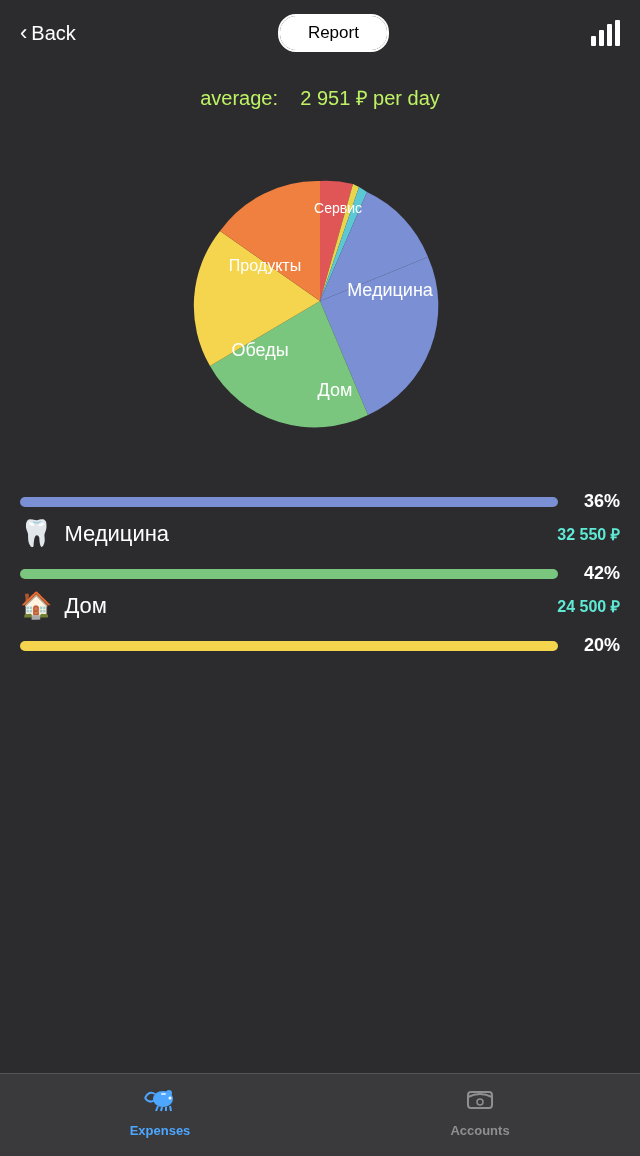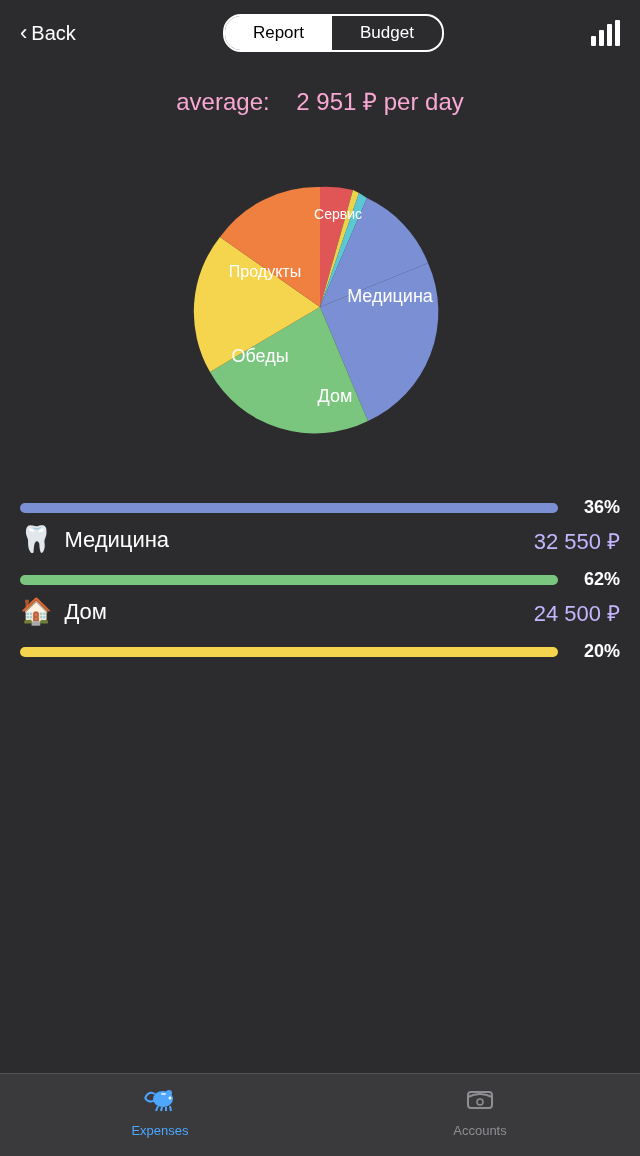--- a/index.html
+++ b/index.html
@@ -71,23 +71,23 @@
     .stats {
       text-align: center;
       padding: 18px 0 10px;
     }
     .total-spent {
       font-size: 28px;
       font-weight: 400;
       color: #f05a28;
     }
     .average {
-      font-size: 24px;
-      font-weight: 400;
-      color: #f9a8d4;
+      font-size: 20px;
+      font-weight: 400;
+      color: #bef264;
       margin-top: 4px;
     }
 
     
     .pie-container {
       display: flex;
       justify-content: center;
       align-items: center;
       padding: 20px 0 30px;
     }
@@ -129,37 +129,38 @@
       align-items: center;
       gap: 12px;
       font-size: 22px;
       font-weight: 400;
       color: #fff;
     }
     .cat-icon {
       font-size: 26px;
     }
     .legend-amount {
-      font-size: 22px;
-      font-weight: 400;
-      color: #c4b5fd;
+      font-size: 16px;
+      font-weight: 700;
+      color: #5eead4;
     }
 
     
     .bottom-nav {
       position: fixed;
       bottom: 0;
       left: 0;
       width: 640px;
       background: #3a3a3c;
       border-top: 1px solid #555;
       display: flex;
       justify-content: space-around;
       align-items: center;
       padding: 10px 0 18px;
+      font-weight: bold;
     }
     .nav-item {
       display: flex;
       flex-direction: column;
       align-items: center;
       gap: 4px;
       cursor: pointer;
       min-width: 80px;
     }
     .nav-icon {
@@ -187,21 +188,20 @@
 </head>
 <body>
 
 <div class="header">
   <div class="back-btn">
     <span class="back-chevron">‹</span>
     <span>Back</span>
   </div>
   <div class="segment-control">
     <button class="seg-btn active">Report</button>
-    <button class="seg-btn">Budget</button>
   </div>
   <div class="chart-icon">
     <div class="bar-icon" style="width:5px;height:10px;"></div>
     <div class="bar-icon" style="width:5px;height:16px;"></div>
     <div class="bar-icon" style="width:5px;height:22px;"></div>
     <div class="bar-icon" style="width:5px;height:26px;"></div>
   </div>
 </div>
 
 <div class="stats">
@@ -251,21 +251,21 @@
         <span class="cat-icon">🦷</span>
         <span>Медицина</span>
       </div>
       <span class="legend-amount">32 550 ₽</span>
     </div>
   </div>
 
   <div class="legend-item">
     <div class="legend-bar-row">
       <div class="legend-bar" style="background:#7bc67e; width:64%;"></div>
-      <span class="legend-pct">62%</span>
+      <span class="legend-pct">42%</span>
     </div>
     <div class="legend-label-row">
       <div class="legend-icon-label">
         <span class="cat-icon">🏠</span>
         <span>Дом</span>
       </div>
       <span class="legend-amount">24 500 ₽</span>
     </div>
   </div>
 

